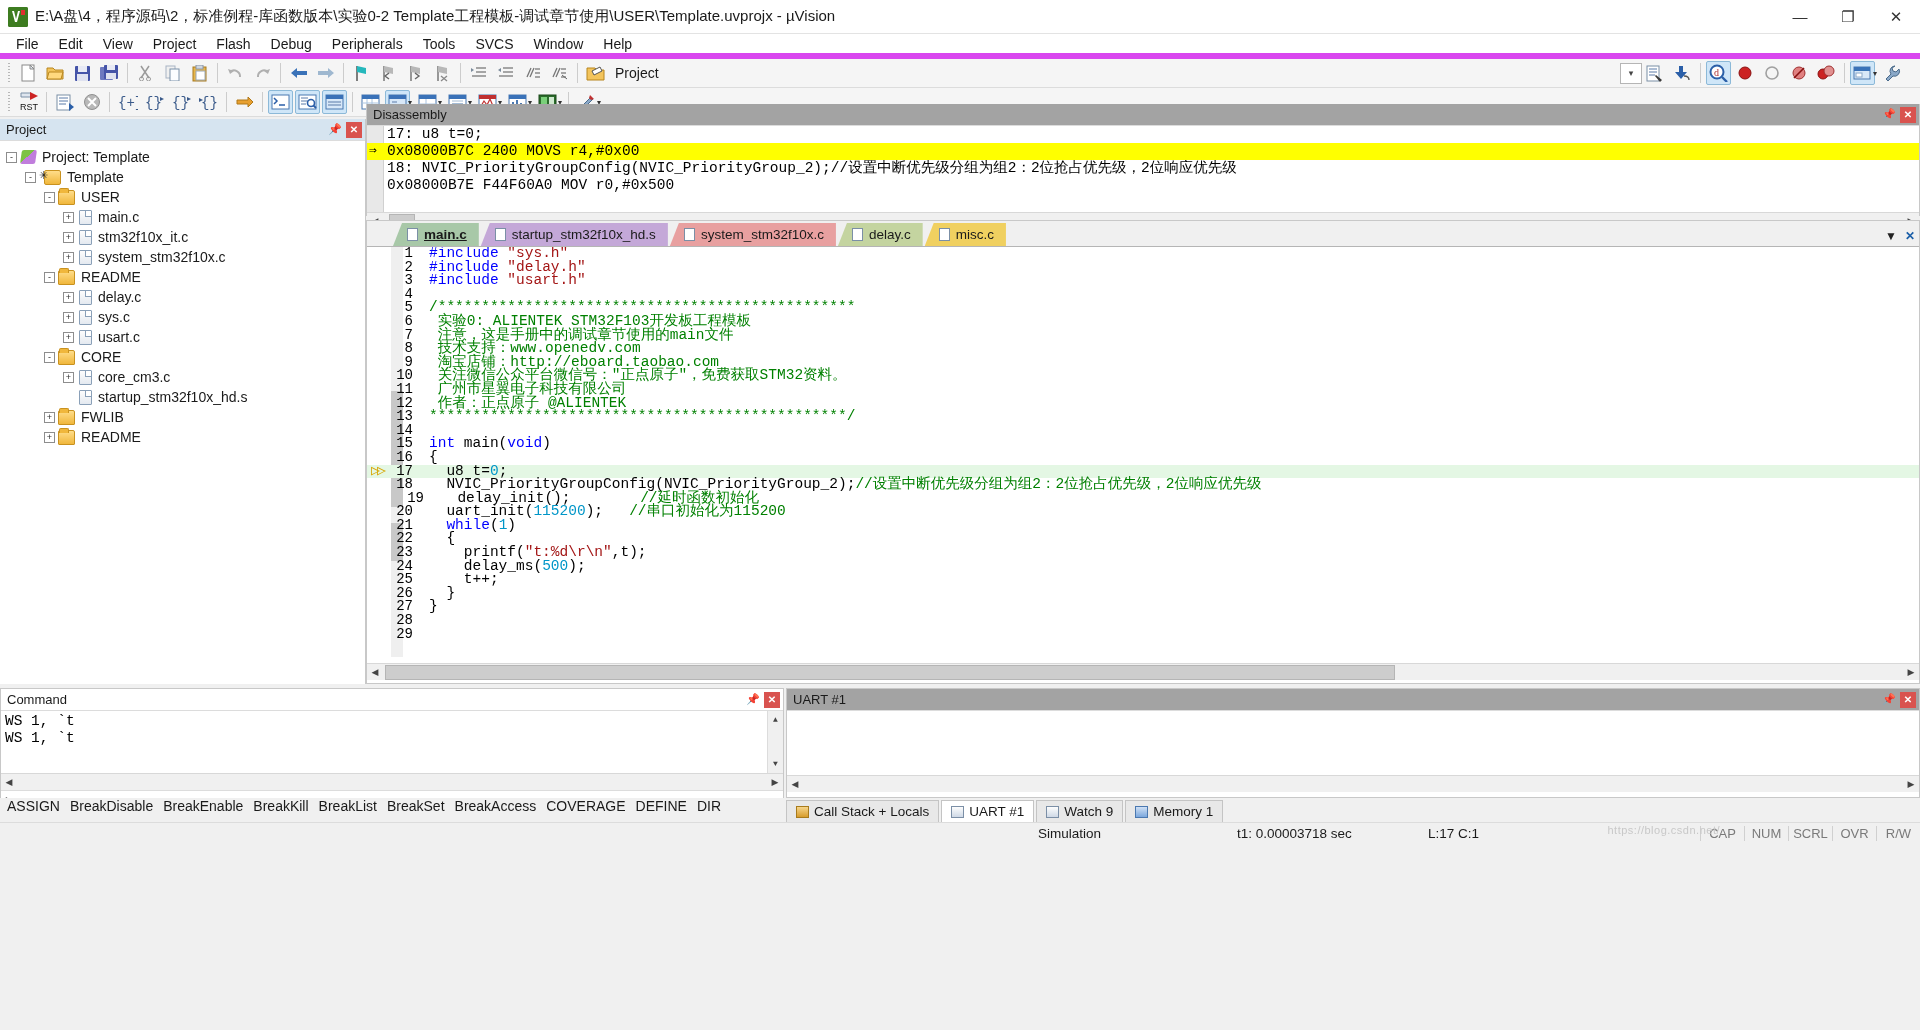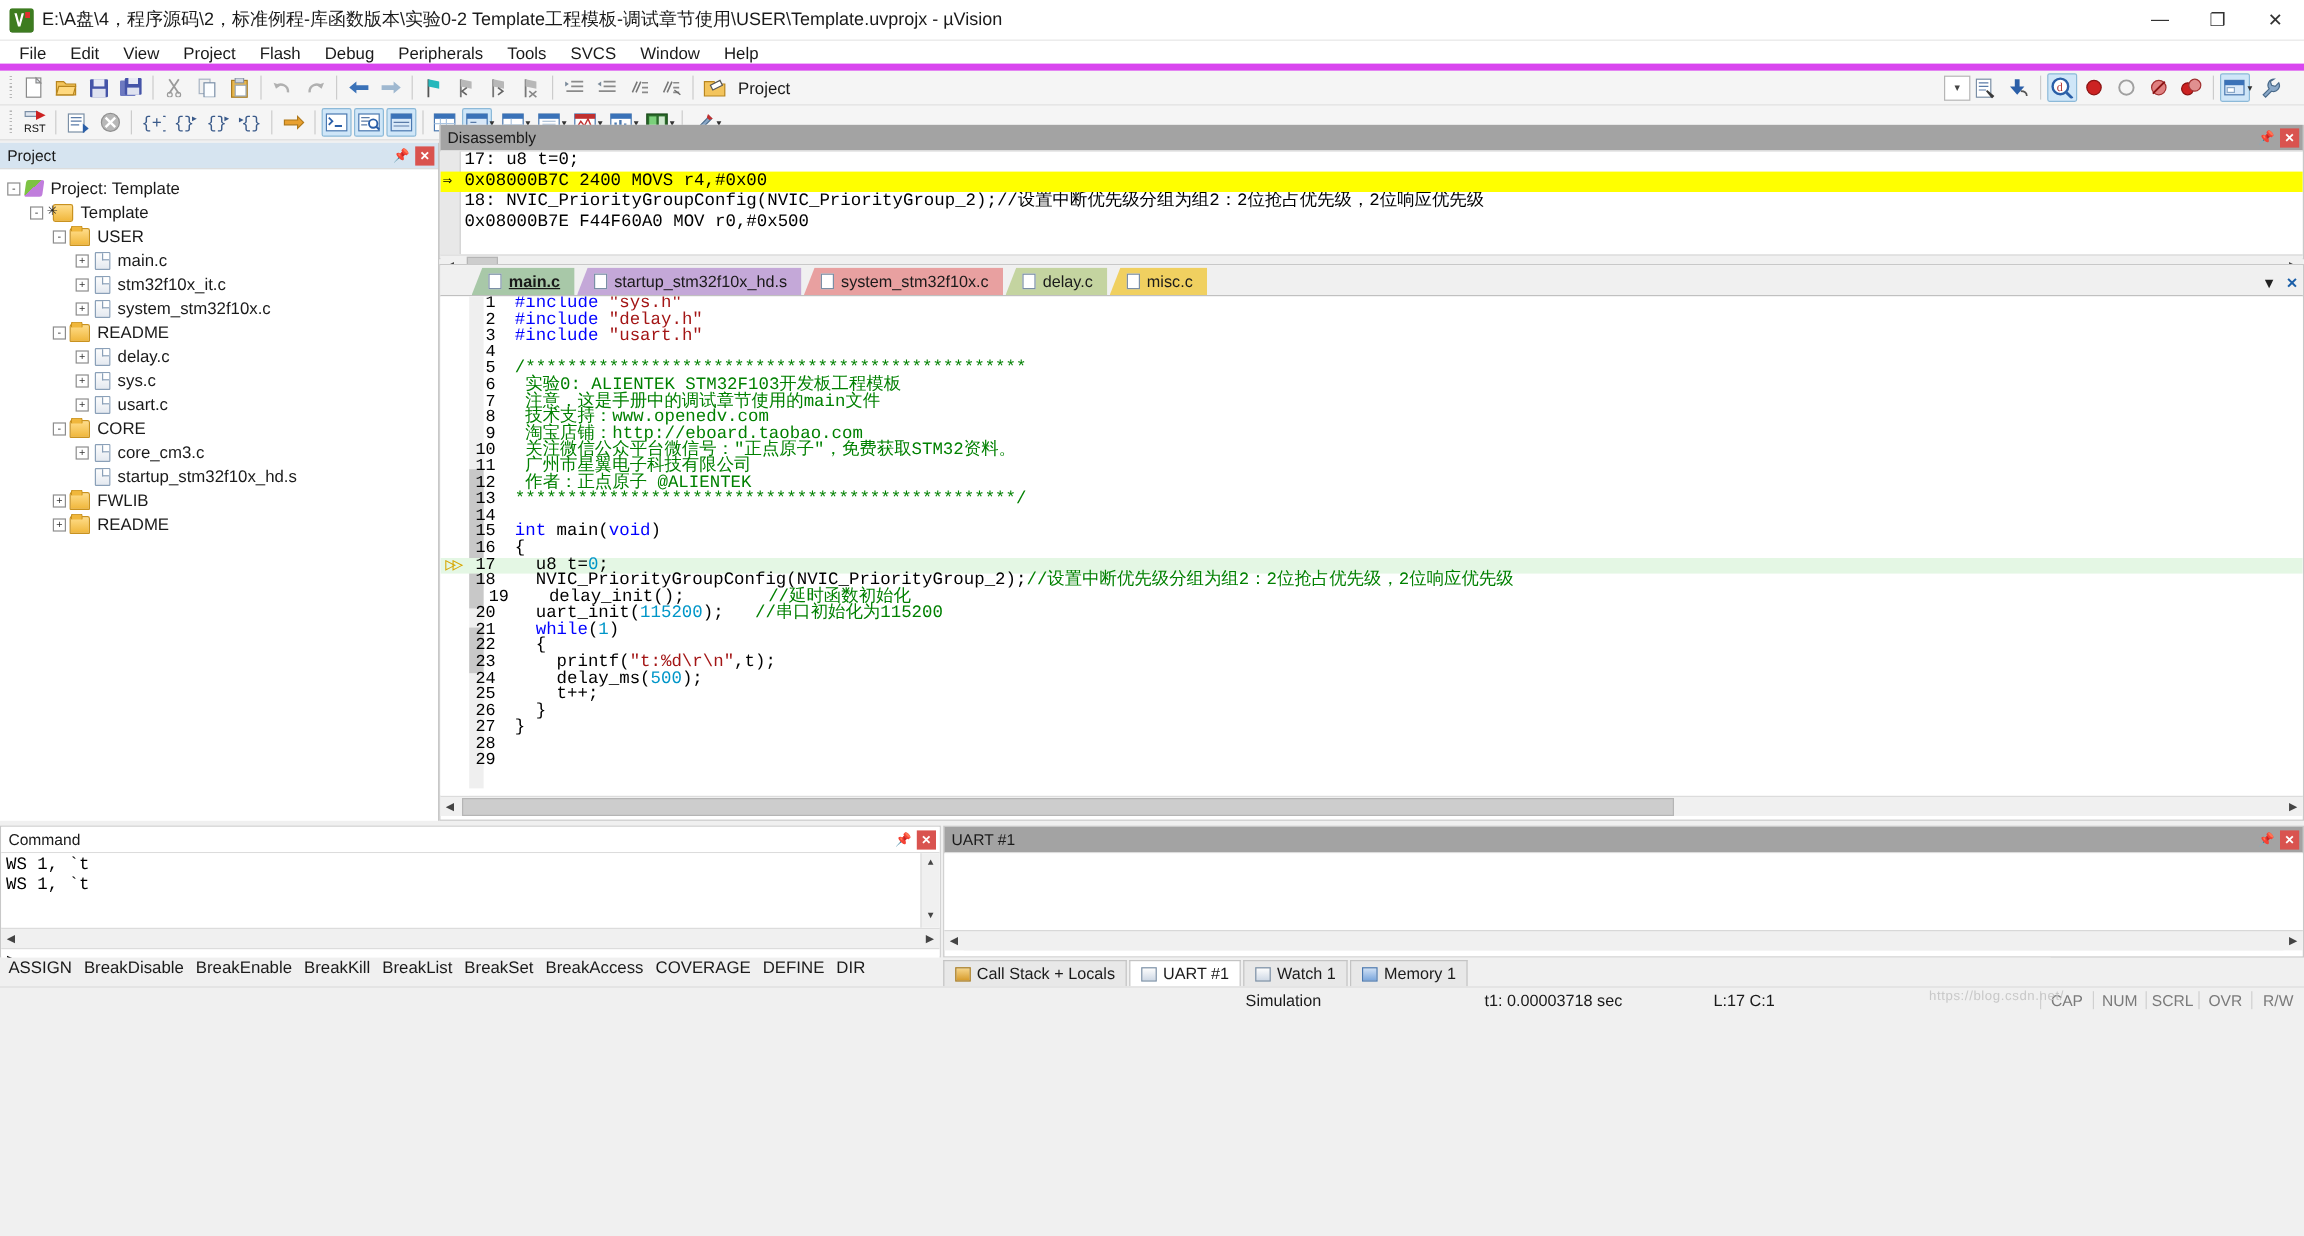--- a/index.html
+++ b/index.html
@@ -935,21 +935,21 @@
       <div class="btab">
         <span class="bicon ic-callstack"></span>
         <span>Call Stack + Locals</span>
       </div>
       <div class="btab active">
         <span class="bicon ic-uart"></span>
         <span>UART #1</span>
       </div>
       <div class="btab">
         <span class="bicon ic-watch"></span>
-        <span>Watch 1</span>
+        <span>Watch 9</span>
       </div>
       <div class="btab">
         <span class="bicon ic-memory"></span>
         <span>Memory 1</span>
       </div>
     </div>
 
   <div class="statusbar">
     <div class="sb-cell" style="width:1030px;"></div>
     <div class="sb-cell">Simulation</div>

